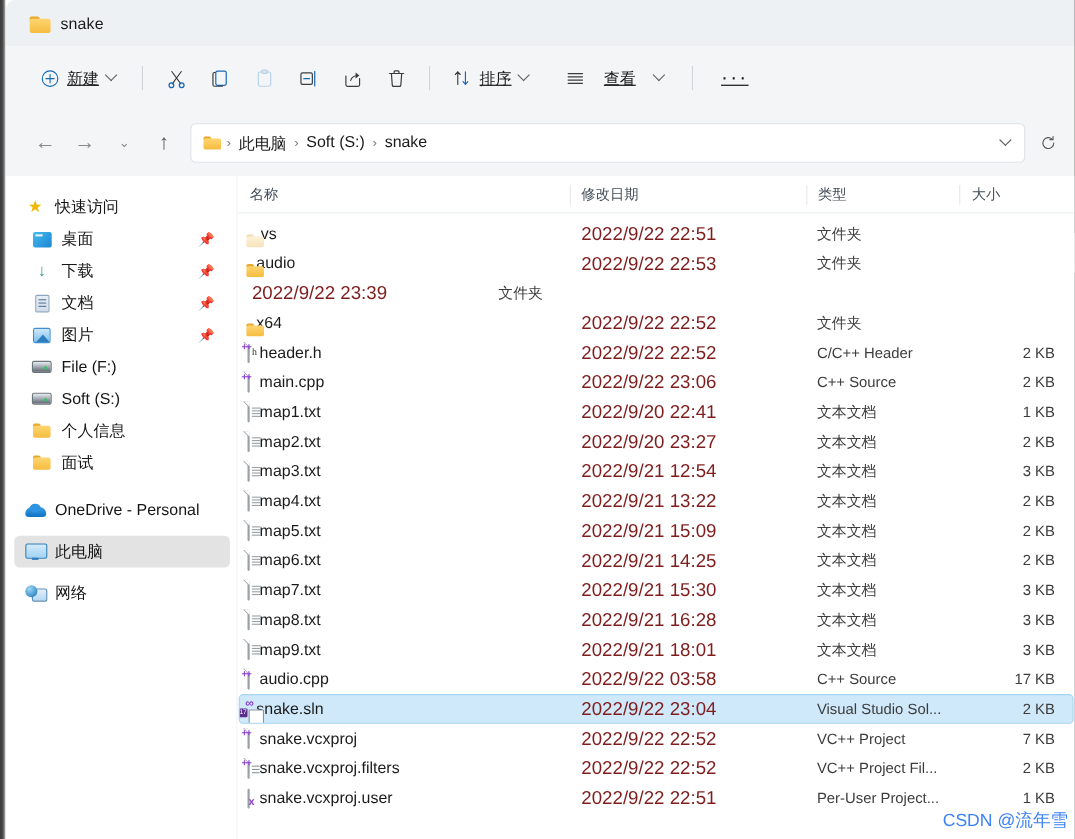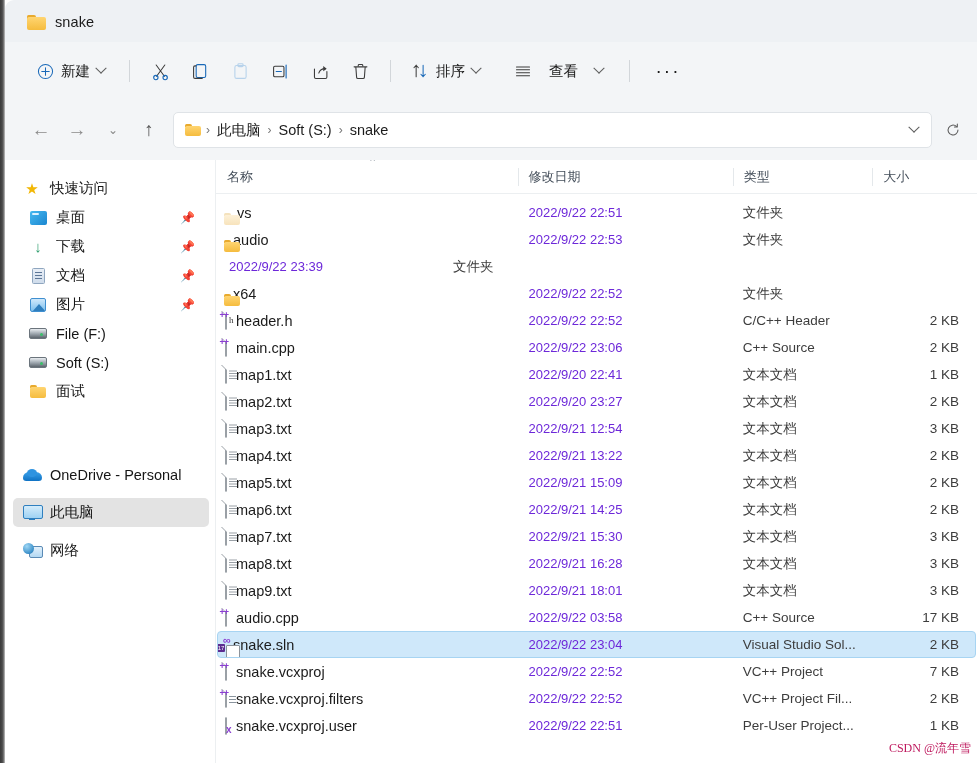--- a/index.html
+++ b/index.html
@@ -60,21 +60,21 @@
   .folder.small::before { width: 7px; height: 3px; }
   .folder.small::after { width: 16px; height: 10.5px; top: 2px; }
   .folder.pale::before { background: #f4e2bd; }
   .folder.pale::after { background: linear-gradient(180deg,#fdf1d8 0%,#f7e3bc 100%); }
 
   
   .cmdbar {
     position: absolute; left: 5px; top: 42px; width: 972px; height: 58px;
     background: #f3f5f7;
     display: flex; align-items: center;
-    padding-left: 22px; gap: 0px;
+    padding-left: 22px; gap: 0px; text-decoration: underline;
   }
   .cmd-btn {
     height: 36px; border-radius: 5px;
     display: flex; align-items: center; justify-content: center;
     gap: 7px; padding: 0 10px; cursor: default;
     color: #1b1b1b; font-size: 14px; white-space: nowrap;
   }
   .cmd-icon-only { width: 40px; padding: 0; }
   .cmd-sep {
     width: 1px; height: 22px; background: #d2d6da; margin: 0 10px;
@@ -265,21 +265,21 @@
     font-size: 14.5px; color: #1b1b1b;
     border: 1px solid transparent; border-radius: 4px;
     margin: 0 1px;
   }
   .row.selected {
     background: #cfe8fa;
     border-color: #a7d4f2;
   }
   .row .cell { display: flex; align-items: center; height: 100%; overflow: hidden; }
   .row .c-name { gap: 9px; padding-left: 6px; }
-  .row .c-date { color: #6d28d9; font-size: 13px; padding-left: 11px; }
+  .row .c-date { color: #7f1d1d; font-size: 17px; padding-left: 11px; }
   .row .c-type { color: #3d3d3d; font-size: 13.5px; padding-left: 11px; }
   .row .c-size {
     color: #3d3d3d; font-size: 13.5px;
     justify-content: flex-end; padding-right: 16px;
   }
   .fname { white-space: nowrap; overflow: hidden; text-overflow: ellipsis; }
 
   
   .fi { width: 17px; height: 18px; flex: 0 0 17px; position: relative; }
   .fi-doc {
@@ -332,22 +332,22 @@
     color: #8a3fd1; font-size: 10px; line-height: 10px; font-weight: bold;
   }
   .fi-filters::after {
     content: ""; position: absolute; left: 2.5px; top: 5px; width: 7px; height: 1px;
     background: #8a949e; box-shadow: 0 3px 0 #8a949e, 0 6px 0 #8a949e;
   }
 
   
   .watermark {
     position: absolute; right: 6px; bottom: 6px;
-    font-size: 12px; color: #be185d; white-space: nowrap;
-    z-index: 30; pointer-events: none; font-family: Liberation Serif, serif;
+    font-size: 16px; color: #3b82f6; white-space: nowrap;
+    z-index: 30; pointer-events: none;
   }
 </style>
 </head>
 <body>
 
 <div id="root">
 
   <div class="edge-strip"></div>
 
   <div class="titlebar">
@@ -529,26 +529,32 @@
           <div class="nav-item">
             <span class="nav-icon">
               <span class="ic-drive"></span>
             </span>
             <span>Soft (S:)</span>
           </div>
           <div class="nav-item">
             <span class="nav-icon">
               <span class="folder small"></span>
             </span>
+            <span>个人信息</span>
+          </div>
+          <div class="nav-item">
+            <span class="nav-icon">
+              <span class="folder small"></span>
+            </span>
             <span>面试</span>
           </div>
         </div>
       <div class="nav-gap"></div>
       <div id="nav-roots">
-          <div class="nav-item root" style="margin-bottom: 9px; margin-top: 40px;">
+          <div class="nav-item root" style="margin-bottom: 9px;">
             <span class="nav-icon">
               <span class="ic-onedrive"></span>
             </span>
             <span>OneDrive - Personal</span>
           </div>
           <div class="nav-item root selected" style="margin-bottom: 9px;">
             <span class="nav-icon">
               <span class="ic-pc"></span>
             </span>
             <span>此电脑</span>

